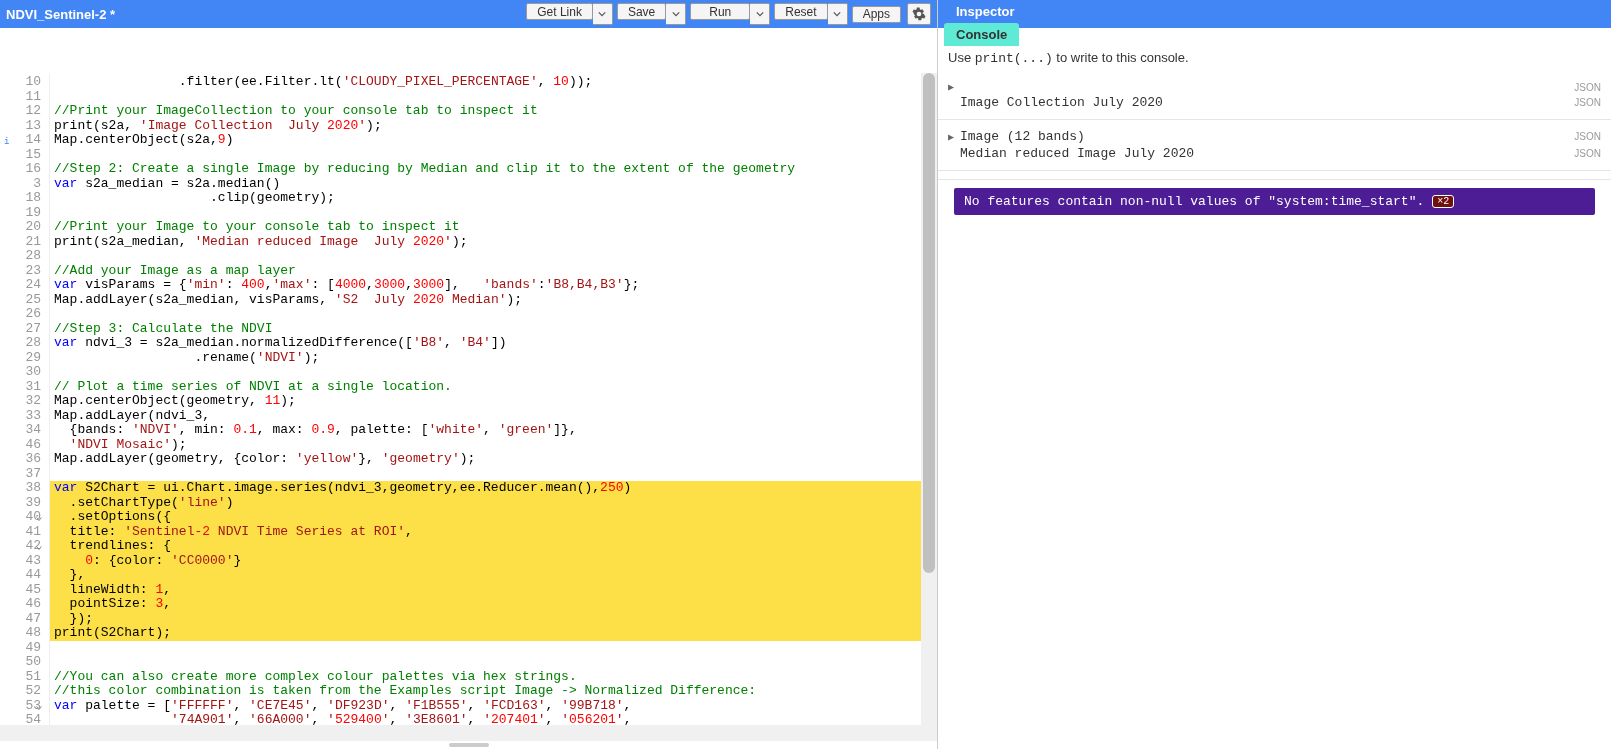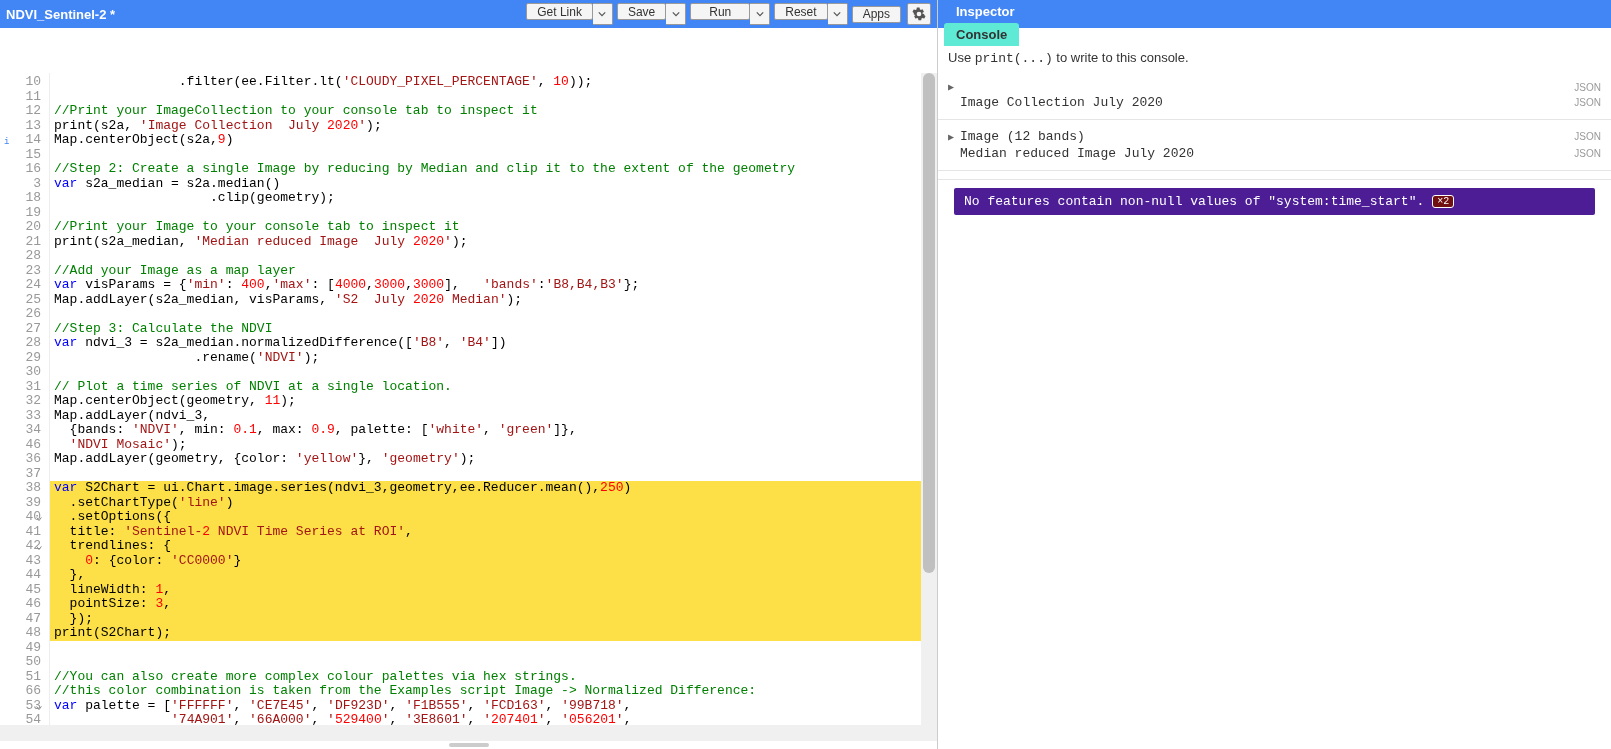--- a/index.html
+++ b/index.html
@@ -152,21 +152,21 @@
             </svg></span></div>
         <div class="gutter-line">43</div>
         <div class="gutter-line">44</div>
         <div class="gutter-line">45</div>
         <div class="gutter-line">46</div>
         <div class="gutter-line">47</div>
         <div class="gutter-line">48</div>
         <div class="gutter-line">49</div>
         <div class="gutter-line">50</div>
         <div class="gutter-line">51</div>
-        <div class="gutter-line">66</div>
+        <div class="gutter-line">52</div>
         <div class="gutter-line">53<span class="fold"><svg viewBox="0 0 10 10">
               <path d="M2 3 L5 7 L8 3" fill="none" stroke="#888" stroke-width="1.2"></path>
             </svg></span></div>
         <div class="gutter-line">54</div>
         <div class="gutter-line">55</div>
         <div class="gutter-line">56</div>
         <div class="gutter-line">57</div>
       </div>
     <div class="code-area" id="code"><div class="code-line">                .filter(ee.Filter.lt(<span class="str">'CLOUDY_PIXEL_PERCENTAGE'</span>, <span class="num">10</span>));</div><div class="code-line">&nbsp;</div><div class="code-line"><span class="cm">//Print your ImageCollection to your console tab to inspect it</span></div><div class="code-line">print(s2a, <span class="str">'Image Collection  July <span class="num">2020</span>'</span>);</div><div class="code-line">Map.centerObject(s2a,<span class="num">9</span>)</div><div class="code-line">&nbsp;</div><div class="code-line"><span class="cm">//Step 2: Create a single Image by reducing by Median and clip it to the extent of the geometry</span></div><div class="code-line"><span class="kw">var</span> s2a_median = s2a.median()</div><div class="code-line">                    .clip(geometry);</div><div class="code-line">&nbsp;</div><div class="code-line"><span class="cm">//Print your Image to your console tab to inspect it</span></div><div class="code-line">print(s2a_median, <span class="str">'Median reduced Image  July <span class="num">2020</span>'</span>);</div><div class="code-line">&nbsp;</div><div class="code-line"><span class="cm">//Add your Image as a map layer</span></div><div class="code-line"><span class="kw">var</span> visParams = {<span class="str">'min'</span>: <span class="num">400</span>,<span class="str">'max'</span>: [<span class="num">4000</span>,<span class="num">3000</span>,<span class="num">3000</span>],   <span class="str">'bands'</span>:<span class="str">'B8,B4,B3'</span>};</div><div class="code-line">Map.addLayer(s2a_median, visParams, <span class="str">'S2  July <span class="num">2020</span> Median'</span>);</div><div class="code-line">&nbsp;</div><div class="code-line"><span class="cm">//Step 3: Calculate the NDVI</span></div><div class="code-line"><span class="kw">var</span> ndvi_3 = s2a_median.normalizedDifference([<span class="str">'B8'</span>, <span class="str">'B4'</span>])</div><div class="code-line">                  .rename(<span class="str">'NDVI'</span>);</div><div class="code-line">&nbsp;</div><div class="code-line"><span class="cm">// Plot a time series of NDVI at a single location.</span></div><div class="code-line">Map.centerObject(geometry, <span class="num">11</span>);</div><div class="code-line">Map.addLayer(ndvi_3,</div><div class="code-line">  {bands: <span class="str">'NDVI'</span>, min: <span class="num">0.1</span>, max: <span class="num">0.9</span>, palette: [<span class="str">'white'</span>, <span class="str">'green'</span>]},</div><div class="code-line">  <span class="str">'NDVI Mosaic'</span>);</div><div class="code-line">Map.addLayer(geometry, {color: <span class="str">'yellow'</span>}, <span class="str">'geometry'</span>);</div><div class="code-line">&nbsp;</div><div class="code-line sel"><span class="kw">var</span> S2Chart = ui.Chart.image.series(ndvi_3,geometry,ee.Reducer.mean(),<span class="num">250</span>)</div><div class="code-line sel">  .setChartType(<span class="str">'line'</span>)</div><div class="code-line sel">  .setOptions({</div><div class="code-line sel">  title: <span class="str">'Sentinel-<span class="num">2</span> NDVI Time Series at ROI'</span>,</div><div class="code-line sel">  trendlines: {</div><div class="code-line sel">    <span class="num">0</span>: {color: <span class="str">'CC0000'</span>}</div><div class="code-line sel">  },</div><div class="code-line sel">  lineWidth: <span class="num">1</span>,</div><div class="code-line sel">  pointSize: <span class="num">3</span>,</div><div class="code-line sel">  });</div><div class="code-line sel">print(S2Chart);</div><div class="code-line">&nbsp;</div><div class="code-line">&nbsp;</div><div class="code-line"><span class="cm">//You can also create more complex colour palettes via hex strings.</span></div><div class="code-line"><span class="cm">//this color combination is taken from the Examples script Image -&gt; Normalized Difference:</span></div><div class="code-line"><span class="kw">var</span> palette = [<span class="str">'FFFFFF'</span>, <span class="str">'CE7E45'</span>, <span class="str">'DF923D'</span>, <span class="str">'F1B555'</span>, <span class="str">'FCD163'</span>, <span class="str">'99B718'</span>,</div><div class="code-line">               <span class="str">'74A901'</span>, <span class="str">'66A000'</span>, <span class="str">'<span class="num">529400</span>'</span>, <span class="str">'3E8601'</span>, <span class="str">'<span class="num">207401</span>'</span>, <span class="str">'<span class="num">056201</span>'</span>,</div><div class="code-line">               <span class="str">'004C00'</span>, <span class="str">'023B01'</span>, <span class="str">'012E01'</span>, <span class="str">'011D01'</span>, <span class="str">'<span class="num">011301</span>'</span>];</div><div class="code-line"><span class="cm">//Please keep in mind that for this palette, you should set your minimum visible value to 0, as it s designed for this purpo</span></div><div class="code-line">&nbsp;</div></div>
     <div class="scroll-v">

